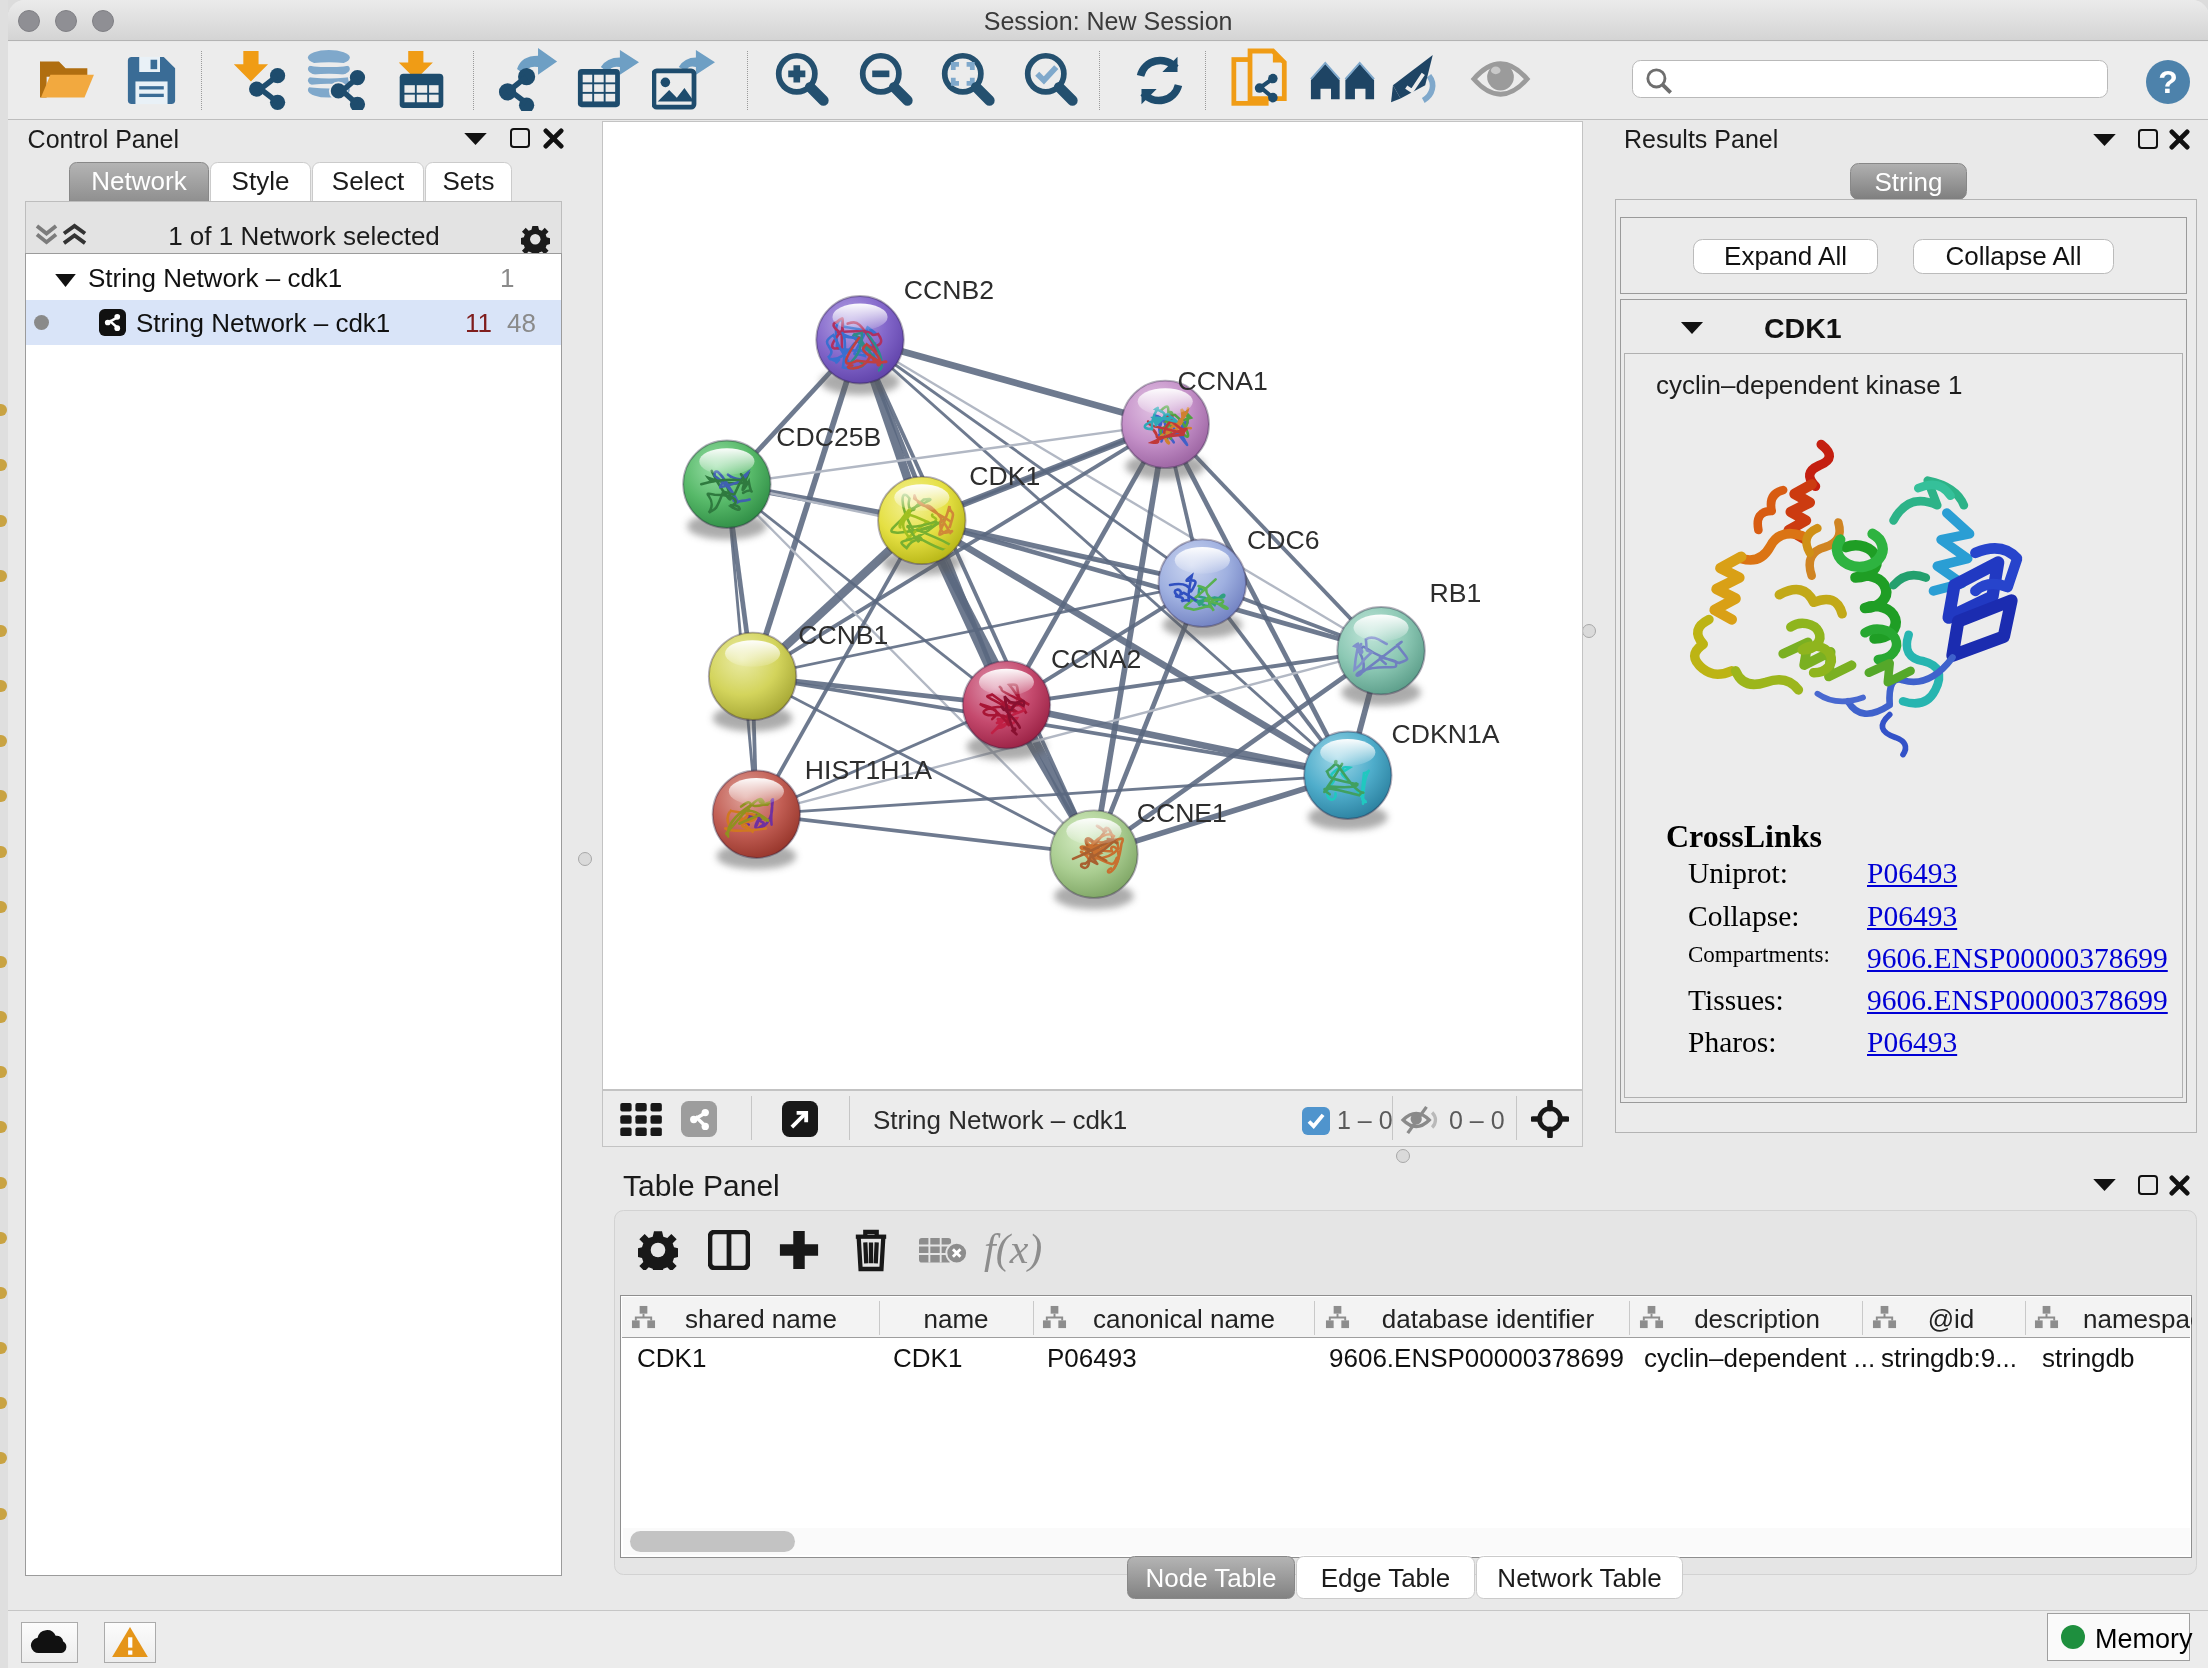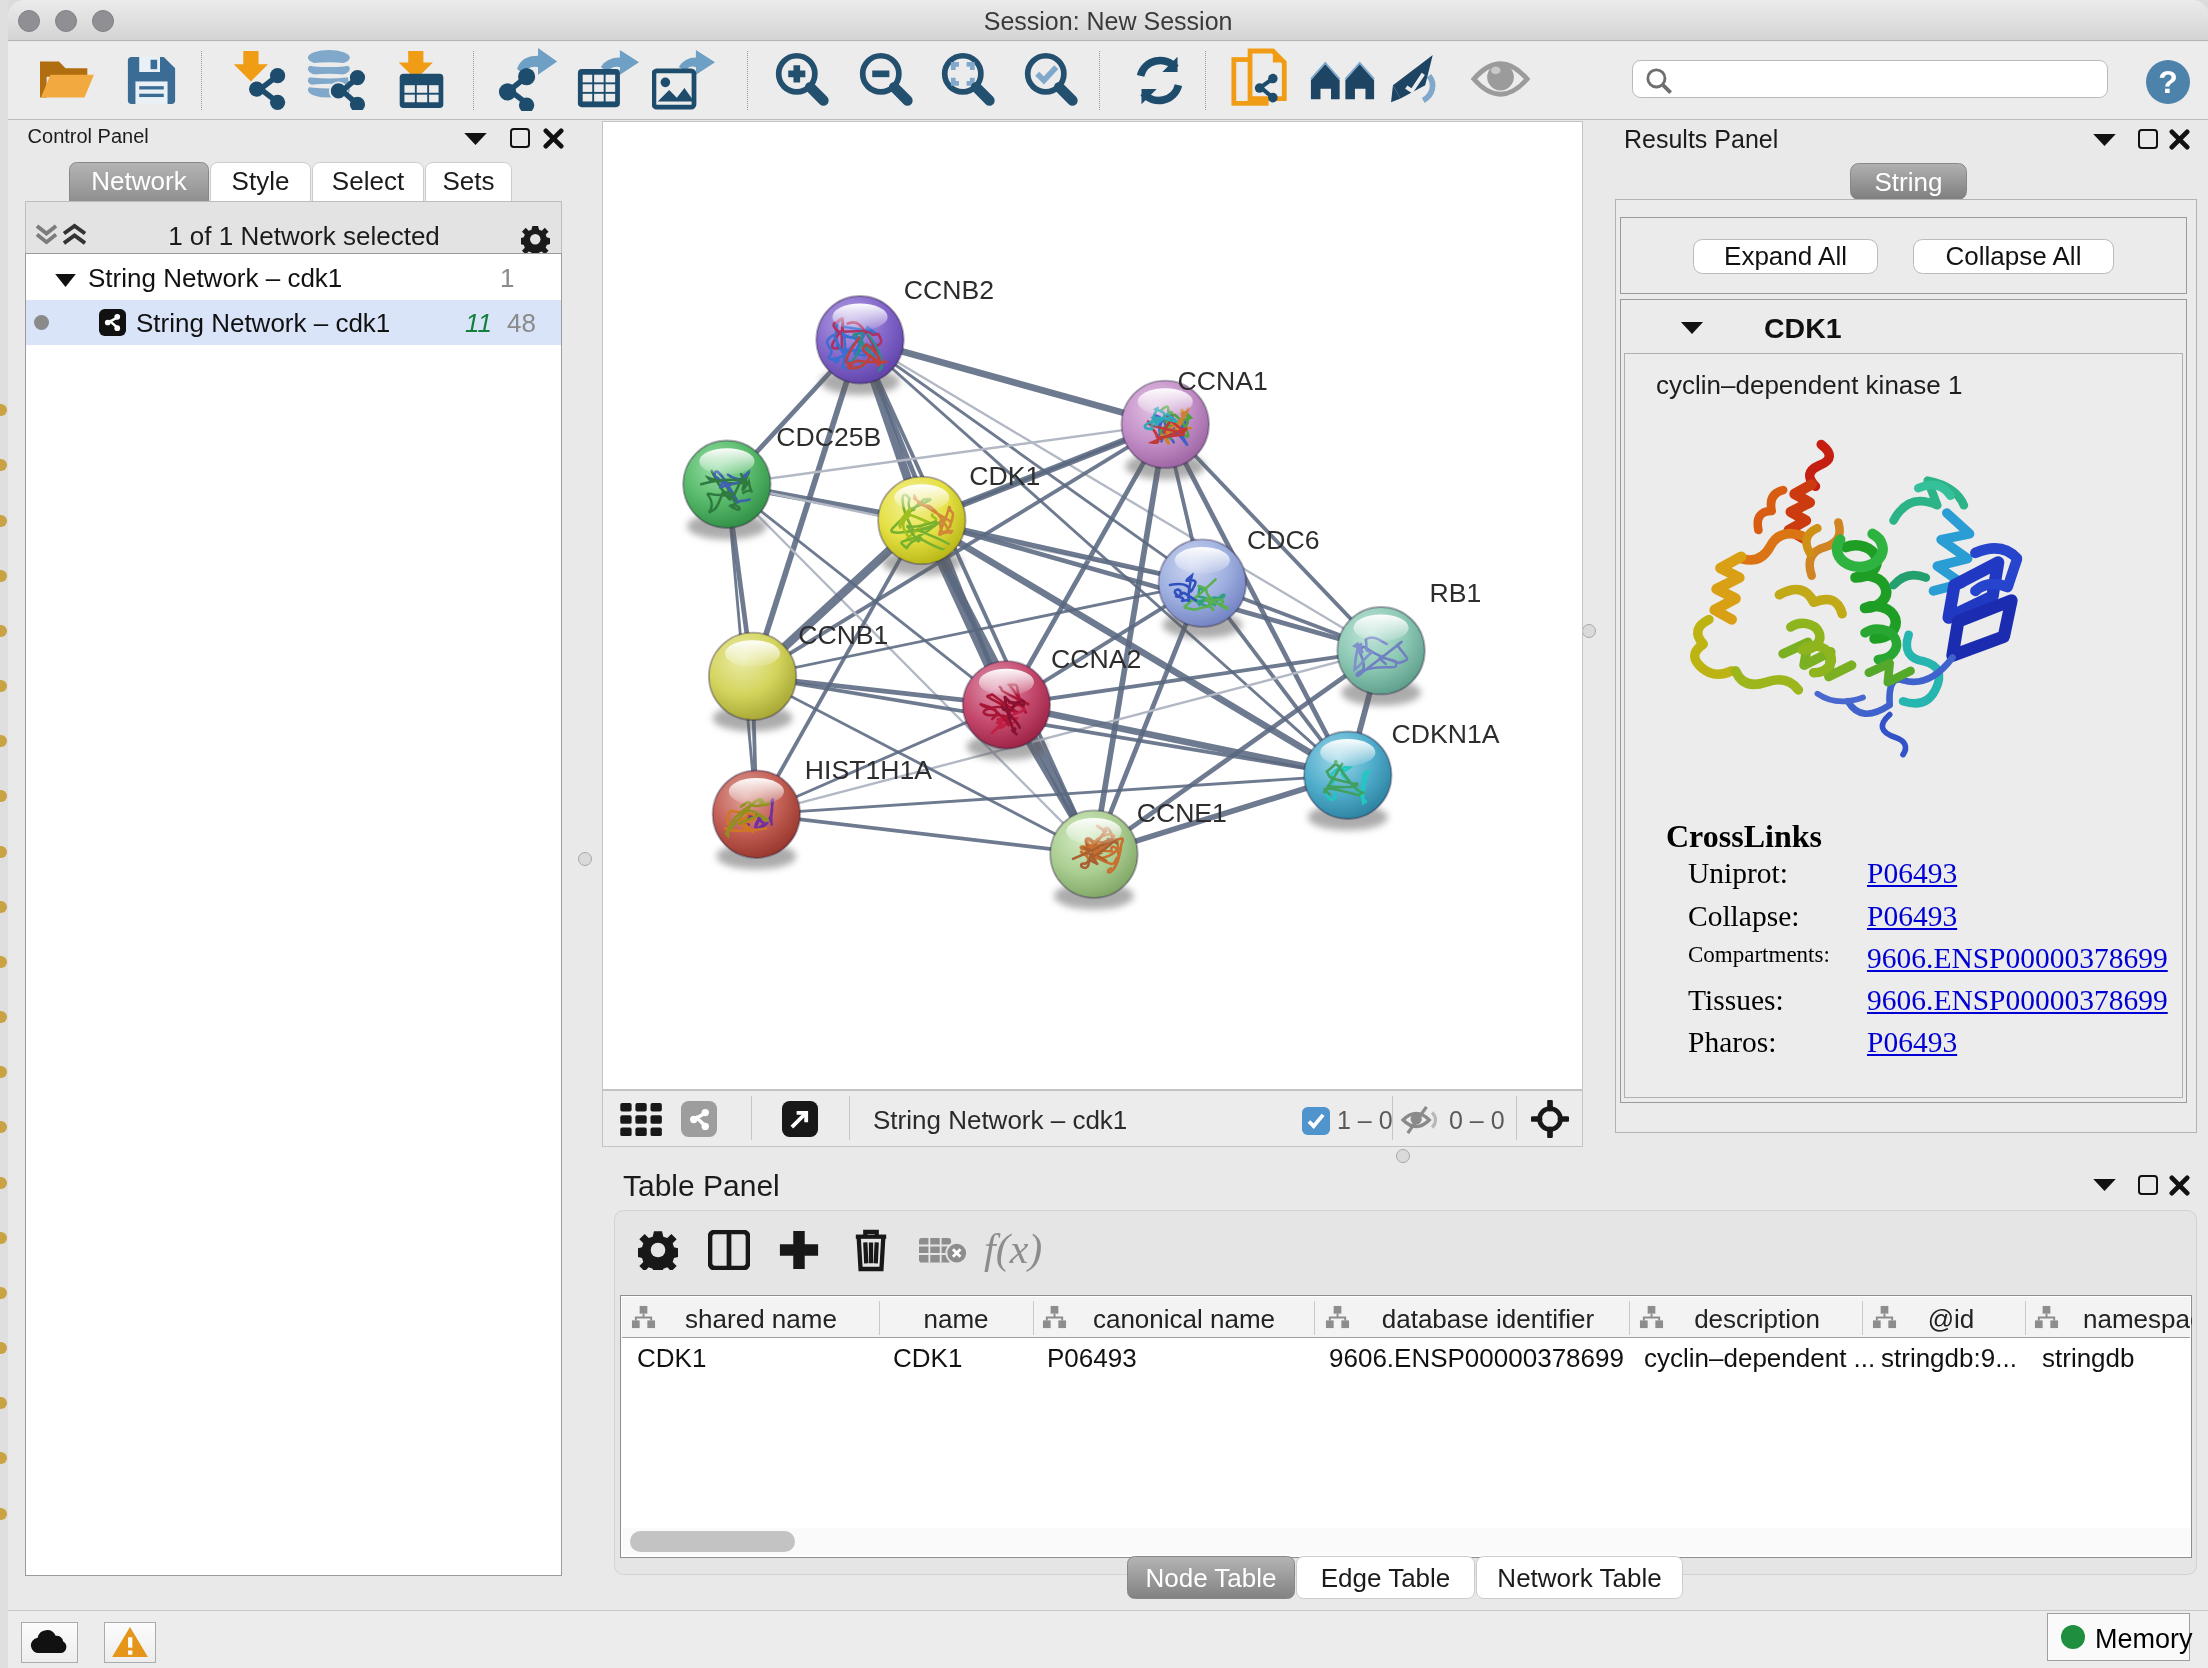--- a/index.html
+++ b/index.html
@@ -223,21 +223,21 @@
 <svg class="abs" style="left:1645px;top:67px;" width="28.5" height="28.5" viewBox="0 0 30 30">
   <circle cx="12" cy="12" r="9" fill="none" stroke="#6e6e6e" stroke-width="3"></circle>
   <path stroke="#6e6e6e" stroke-width="4" d="M19 19 L27 27"></path>
 </svg>
 
 <div class="abs" style="left:2146px;top:60px;width:44px;height:44px;border-radius:50%;background:#4d82ab;color:#fff;font-size:32px;font-weight:bold;text-align:center;line-height:44px;">?</div>
 </div>
 
 <div class="abs" style="left:7.6px;top:121px;width:2201px;height:1489px;background:#e9e9e9;"></div>
 <div id="controlpanel">
-  <div class="abs" style="left:27.6px;top:125px;font-size:20px;color:#1b1b1b;">Control Panel</div>
+  <div class="abs" style="left:27.6px;top:125px;font-size:25px;color:#1b1b1b;">Control Panel</div>
   <svg class="abs" style="left:463px;top:131px;" width="25" height="15" viewBox="0 0 26 16">
       <path fill="#111" d="M1 2 h24 l-12 13 z"></path>
     </svg>
   <div class="abs" style="left:510px;top:128px;width:20px;height:20px;border:2.9px solid #111;border-radius:3.8px;"></div>
   <svg class="abs" style="left:543px;top:128px;" width="21" height="21" viewBox="0 0 22 22">
       <path stroke="#111" stroke-width="5" stroke-linecap="round" d="M3 3 L19 19 M19 3 L3 19"></path>
     </svg>
 
   <div class="tab tabsel" style="left:69px;top:162px;width:140px;">Network</div>
   <div class="tab" style="left:210px;top:162px;width:101px;">Style</div>
@@ -274,21 +274,21 @@
   <div class="abs" style="left:99px;top:309px;width:27px;height:27px;background:#111;border-radius:5.7px;"></div>
   <svg class="abs" style="left:103px;top:313px;" width="19" height="19" viewBox="0 0 20 20">
       <g fill="#fff">
         <circle cx="15" cy="4" r="3"></circle>
         <circle cx="5" cy="10" r="3"></circle>
         <circle cx="15" cy="16" r="3"></circle>
         <path d="M14.2 3 4.2 9l1.6 2.4 10-6zM5.8 8.8 14.2 17l1.6-2.4L7.4 6.4z" transform="translate(0,1) scale(1,0.9)"></path>
       </g>
     </svg>
   <div class="abs" style="left:136px;top:308px;font-size:26px;color:#111;">String Network – cdk1</div>
-  <div class="abs" style="left:465px;top:308px;font-size:26px;color:#15803d;font-style:italic;">11</div>
+  <div class="abs" style="left:465px;top:308px;font-size:26px;color:#7f1d1d;">11</div>
   <div class="abs" style="left:507px;top:308px;font-size:26px;color:#8a8a8a;">48</div>
 
   <div class="dot" style="left:578px;top:852px;"></div>
   <div class="dot" style="left:1582px;top:624px;"></div>
   <div class="dot" style="left:1396px;top:1149px;"></div>
 </div>
 <div id="netcanvas">
 <div class="abs" style="left:602px;top:121px;width:981px;height:969px;background:#fff;border:1px solid #c3c3c3;"></div>
 <svg class="abs" style="left:603px;top:122px;" width="979" height="967" viewBox="0 0 1029 1017">
 <defs>

